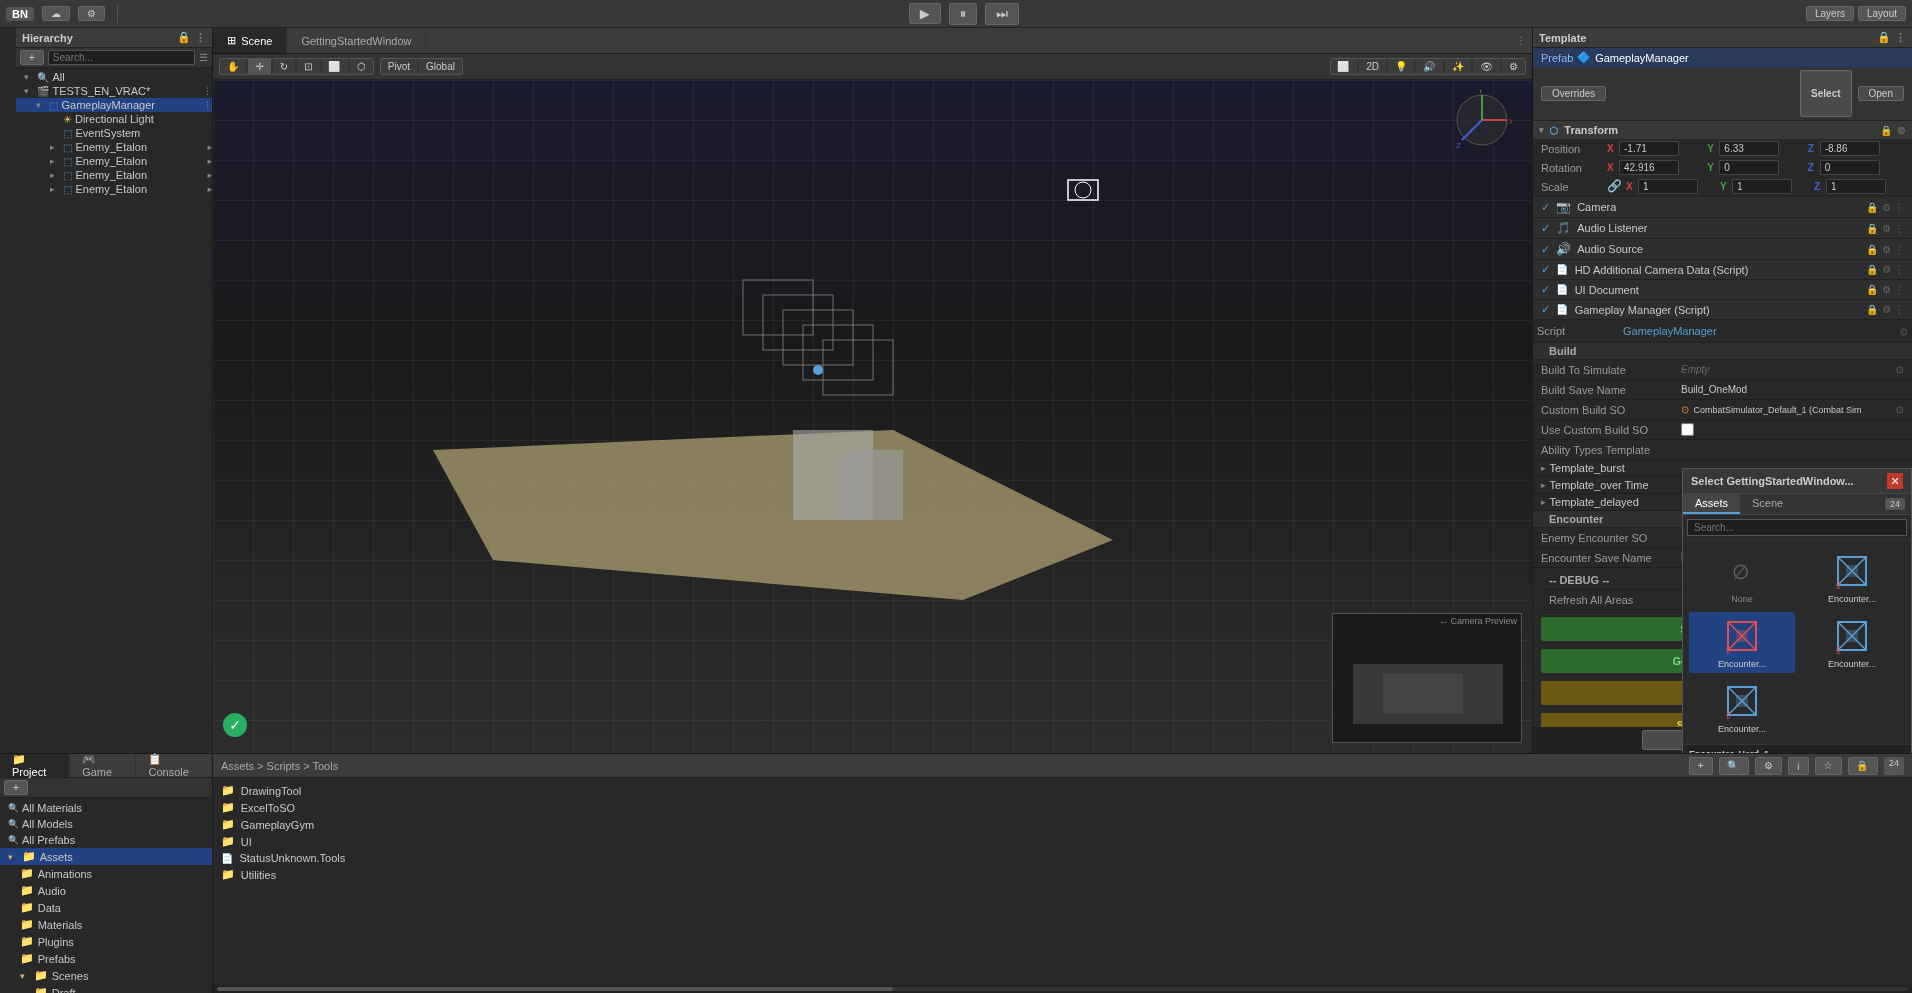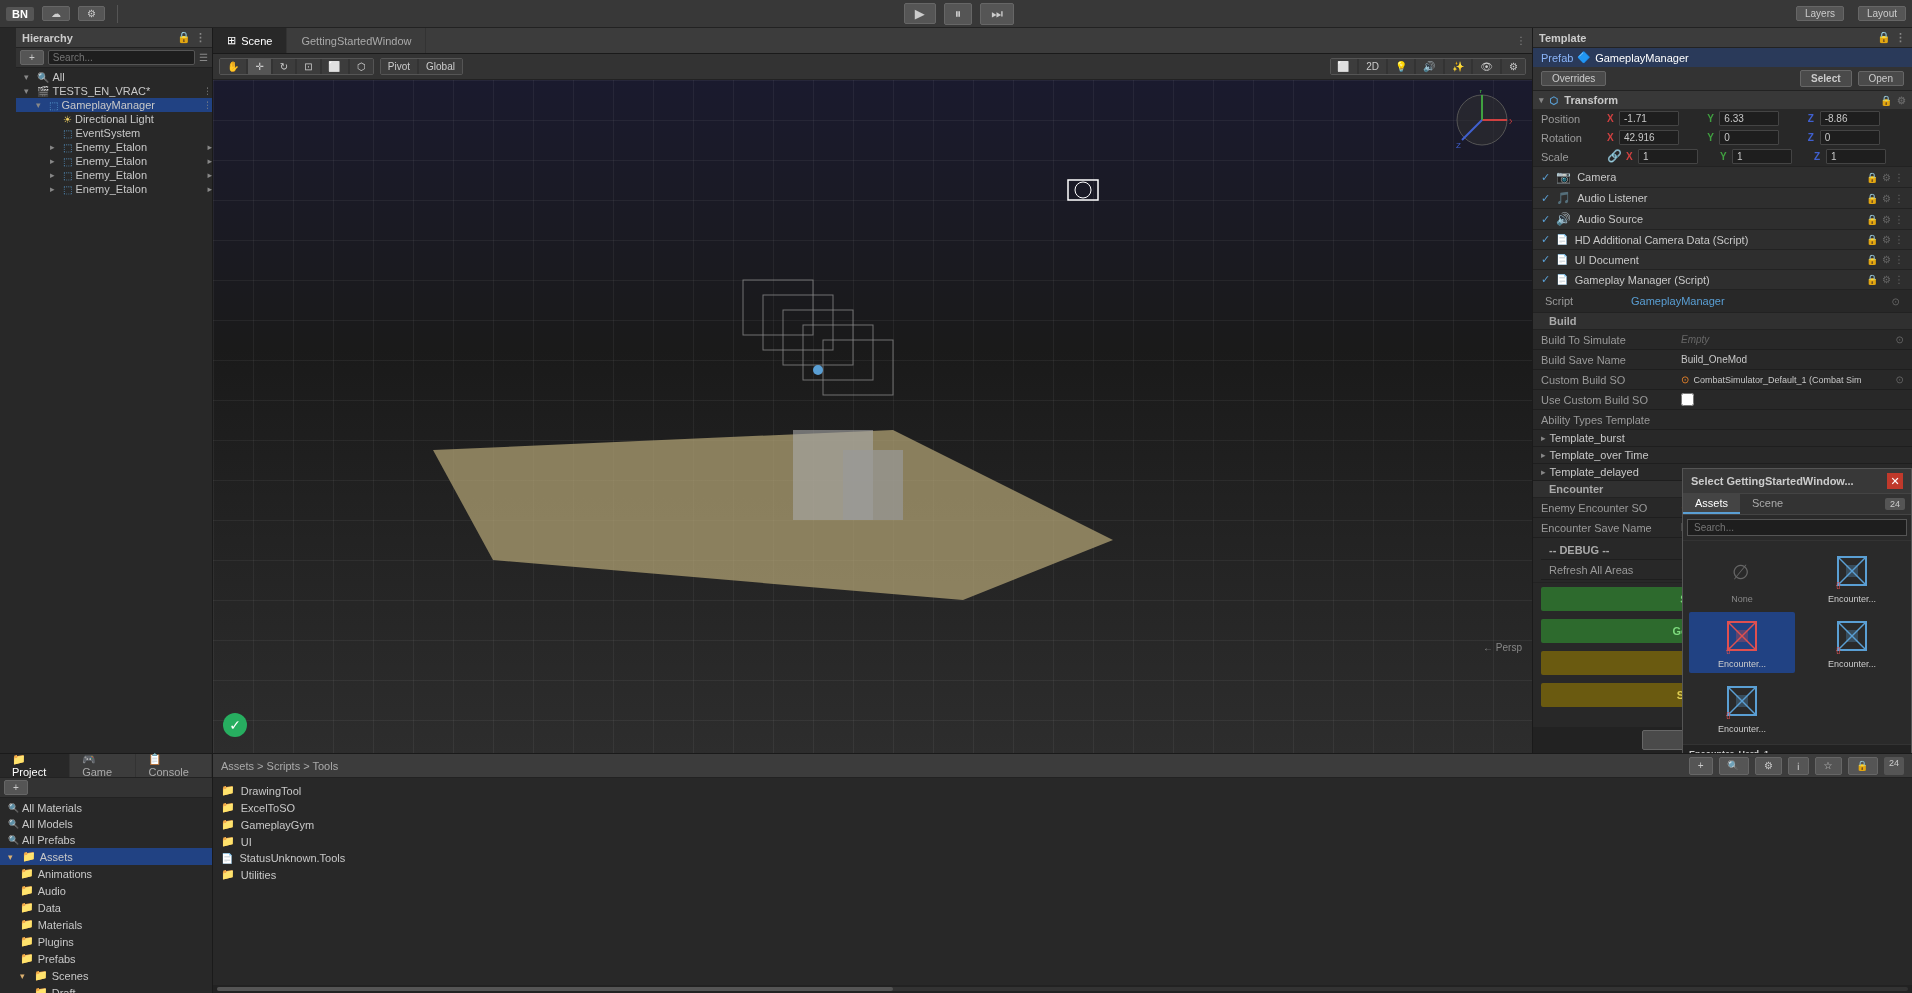--- a/index.html
+++ b/index.html
@@ -56,21 +56,21 @@
       border: 1px solid #666;
       color: #ccc;
       padding: 2px 10px;
       font-size: 13px;
       cursor: pointer;
       border-radius: 2px;
     }
     .top-bar-right {
       display: flex;
       align-items: center;
-      gap: 14px;
+      gap: 4px;
     }
     .layers-btn, .layout-btn {
       background: #555;
       border: 1px solid #666;
       color: #ccc;
       padding: 1px 8px;
       font-size: 10px;
       cursor: pointer;
       border-radius: 2px;
     }
@@ -308,21 +308,21 @@
       color: #ccc;
       padding: 1px 10px;
       font-size: 10px;
       cursor: pointer;
       border-radius: 2px;
     }
     .select-btn {
       background: #4a4a4a;
       border: 1px solid #666;
       color: #ccc;
-      padding: 2px 10px;
+      padding: 17px 10px;
       font-size: 10px;
       cursor: pointer;
       border-radius: 2px;
       font-weight: bold;
     }
     .open-btn {
       background: #4a4a4a;
       border: 1px solid #666;
       color: #ccc;
       padding: 1px 10px;
@@ -405,21 +405,21 @@
       border-bottom: 1px solid #222;
       font-size: 11px;
       cursor: pointer;
     }
     .component-check { color: #5a9fd4; font-size: 11px; }
     .component-name { flex: 1; color: #c8c8c8; }
     .component-icons { display: flex; gap: 3px; color: #666; font-size: 10px; }
 
     
     .script-section {
-      padding: 4px 12px;
+      padding: 4px 4px;
       border-bottom: 1px solid #222;
     }
     .script-row {
       display: flex;
       align-items: center;
       gap: 6px;
       padding: 1px 0;
       font-size: 11px;
     }
     .script-label { color: #9a9a9a; width: 80px; }
@@ -842,20 +842,28 @@
           <circle cx="30" cy="30" r="25" fill="rgba(50,50,50,0.5)" stroke="#555" stroke-width="1"></circle>
           <line x1="30" y1="30" x2="55" y2="30" stroke="#d04040" stroke-width="2"></line>
           <text x="57" y="34" fill="#d04040" font-size="8">X</text>
           <line x1="30" y1="30" x2="30" y2="5" stroke="#40a040" stroke-width="2"></line>
           <text x="26" y="3" fill="#40a040" font-size="8">Y</text>
           <line x1="30" y1="30" x2="10" y2="50" stroke="#4060d0" stroke-width="2"></line>
           <text x="4" y="58" fill="#4060d0" font-size="8">Z</text>
         </svg>
         <div class="persp-label">← Persp</div>
 
+        <div class="camera-preview">
+          <div class="camera-preview-label">← Camera Preview</div>
+          <svg width="100%" height="100%">
+            <rect width="100%" height="100%" fill="#1a1a1a"></rect>
+            <rect x="20" y="50" width="150" height="60" fill="#555" opacity="0.5"></rect>
+            <rect x="50" y="60" width="80" height="40" fill="#444"></rect>
+          </svg>
+        </div>
 
         <div class="status-badge">✓</div>
       </div>
     </div>
   </div>
 
   <div class="inspector-panel">
     <div class="inspector-header">
       <span>Template</span>
       <div class="panel-header-icons">

